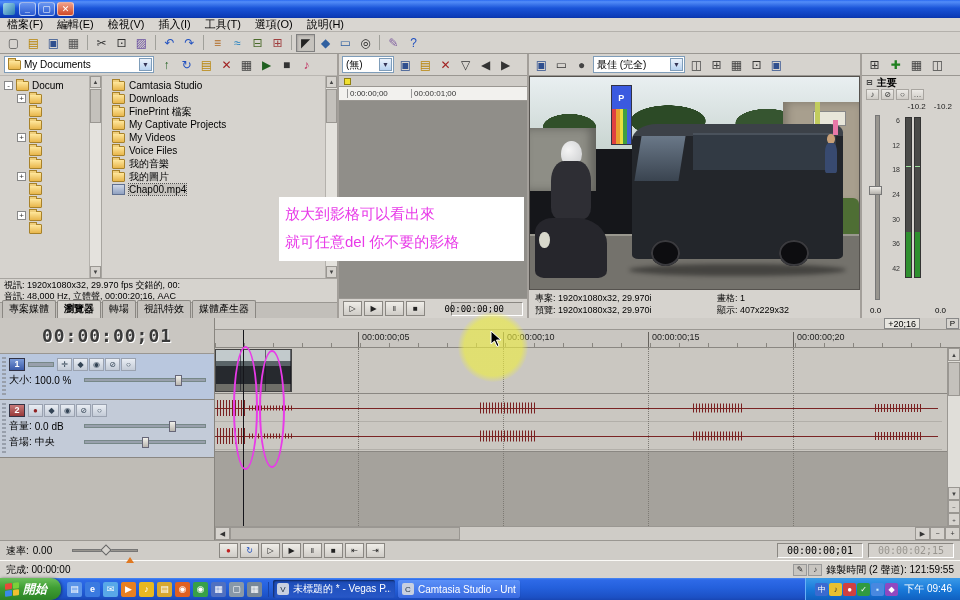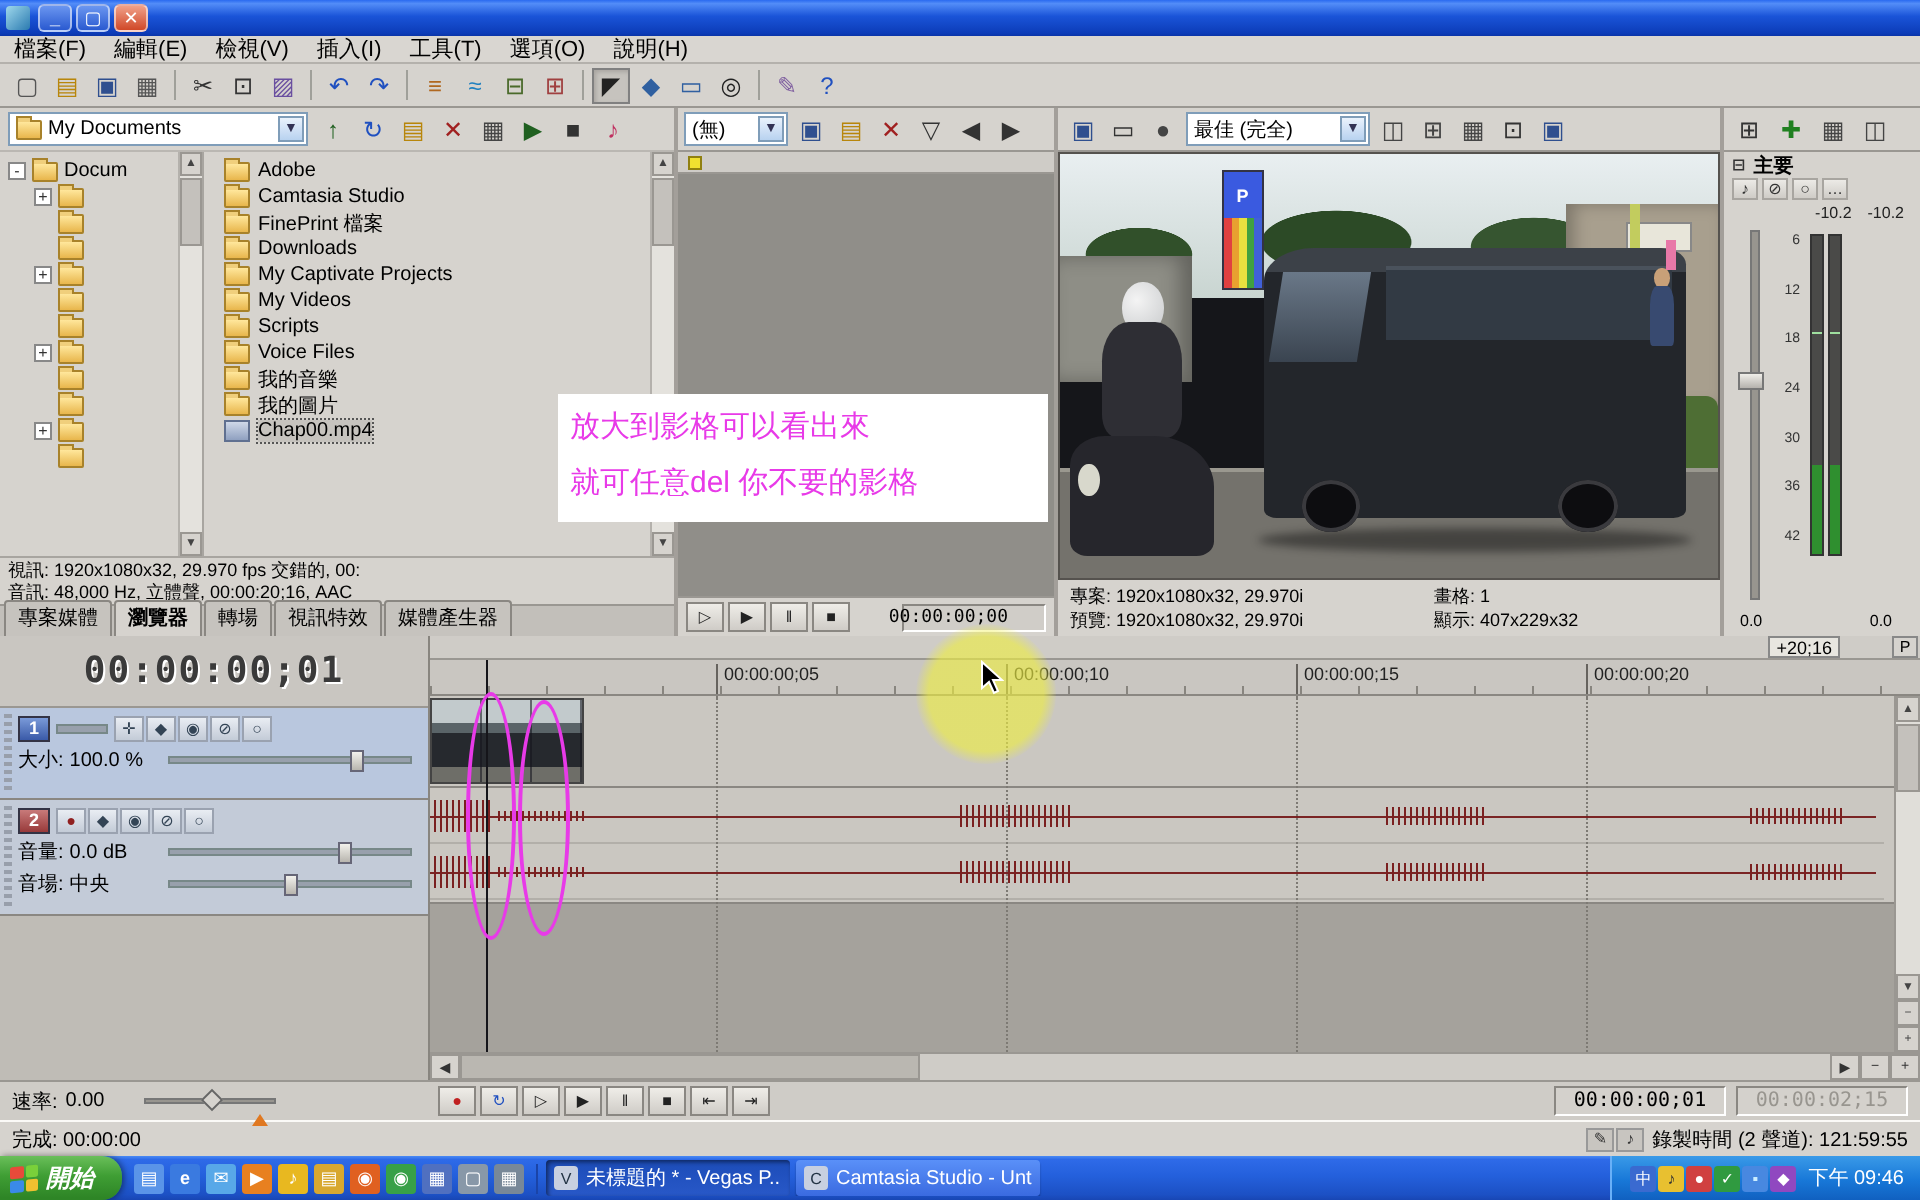--- a/index.html
+++ b/index.html
@@ -358,45 +358,37 @@
             <span class="sa">▲</span>
             <span class="sthumb"></span>
             <span class="sfill"></span>
             <span class="sa">▼</span>
           </div>
         </div>
         <div class="ex-list-wrap">
           <div class="ex-list" id="ex-list">
               <div class="ex-row">
                 <span class="folder-ico"></span>
-                <span class="ex-label">Adobe</span>
+                <span class="ex-label">Camtasia Studio</span>
               </div>
               <div class="ex-row">
                 <span class="folder-ico"></span>
-                <span class="ex-label">Camtasia Studio</span>
+                <span class="ex-label">Downloads</span>
               </div>
               <div class="ex-row">
                 <span class="folder-ico"></span>
                 <span class="ex-label">FinePrint 檔案</span>
               </div>
               <div class="ex-row">
                 <span class="folder-ico"></span>
-                <span class="ex-label">Downloads</span>
+                <span class="ex-label">My Captivate Projects</span>
               </div>
               <div class="ex-row">
                 <span class="folder-ico"></span>
-                <span class="ex-label">My Captivate Projects</span>
-              </div>
-              <div class="ex-row">
-                <span class="folder-ico"></span>
                 <span class="ex-label">My Videos</span>
-              </div>
-              <div class="ex-row">
-                <span class="folder-ico"></span>
-                <span class="ex-label">Scripts</span>
               </div>
               <div class="ex-row">
                 <span class="folder-ico"></span>
                 <span class="ex-label">Voice Files</span>
               </div>
               <div class="ex-row">
                 <span class="folder-ico"></span>
                 <span class="ex-label">我的音樂</span>
               </div>
               <div class="ex-row">
@@ -439,20 +431,24 @@
             <span class="tbi" style="color: rgb(47, 79, 143);">▣</span>
             <span class="tbi" style="color: rgb(184, 134, 11);">▤</span>
             <span class="tbi" style="color: rgb(160, 32, 32);">✕</span>
             <span class="tbi" style="color: rgb(51, 51, 51);">▽</span>
             <span class="tbi" style="color: rgb(51, 51, 51);">◀</span>
             <span class="tbi" style="color: rgb(51, 51, 51);">▶</span>
           </span>
       </div>
       <div class="tr-marker">
         <span class="tr-flag"></span>
+      </div>
+      <div class="tr-ruler">
+        <span class="trtick" style="left:8px">0:00:00;00</span>
+        <span class="trtick" style="left:72px">00:00:01;00</span>
       </div>
       <div class="tr-body"></div>
       <div class="tr-transport">
         <span class="btnrow" id="tr-transport-btns">
             <span class="tbtn" style="color: rgb(34, 34, 34);">▷</span>
             <span class="tbtn" style="color: rgb(34, 34, 34);">▶</span>
             <span class="tbtn" style="color: rgb(34, 34, 34);">‖</span>
             <span class="tbtn" style="color: rgb(34, 34, 34);">■</span>
           </span>
         <span class="tc-box">00:00:00;00</span>

